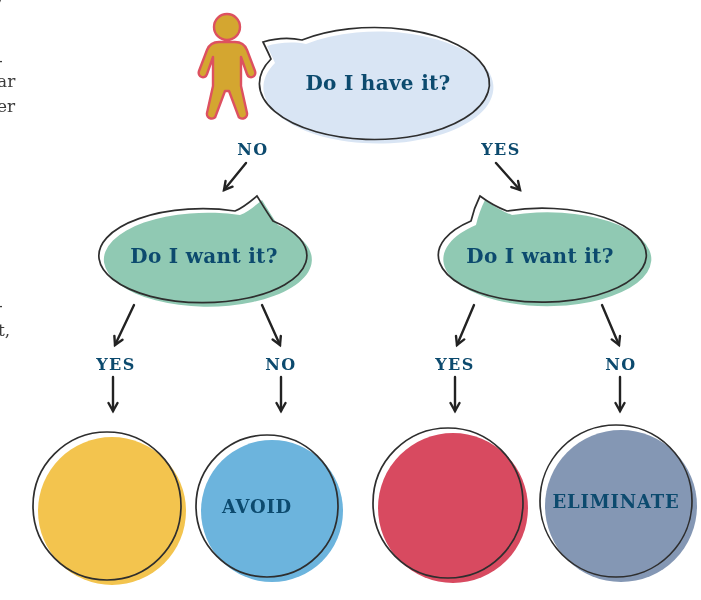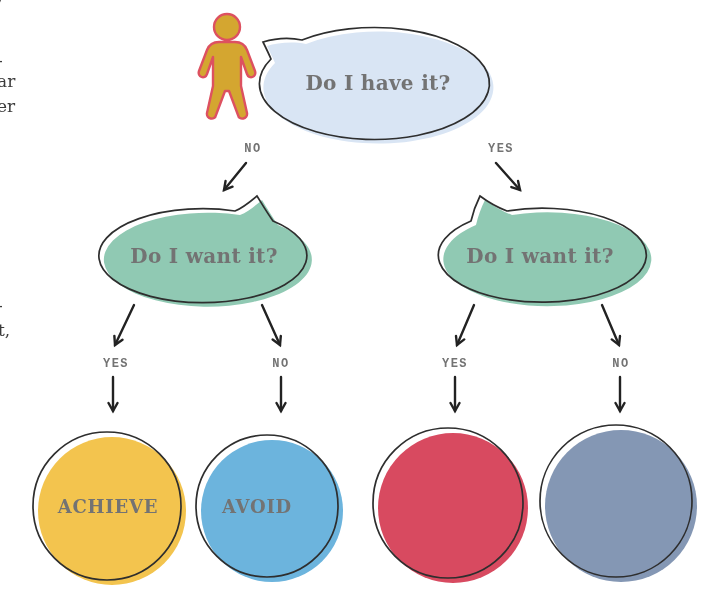--- a/index.html
+++ b/index.html
@@ -6,24 +6,24 @@
   .stage{
     position:relative;width:701px;height:600px;background:#ffffff;overflow:hidden;
     font-family:"DejaVu Serif","Liberation Serif",serif;
   }
   svg{position:absolute;left:0;top:0;}
   .outline{fill:none;stroke:#2e2e2e;stroke-width:1.7px;}
   .person-shape{stroke:#dd5160;stroke-width:2.4px;stroke-linejoin:round;}
   .shaft{stroke:#222222;stroke-width:2.4px;stroke-linecap:round;fill:none;}
   .lbl{
     position:absolute;transform:translate(-50%,-50%);
-    font-weight:bold;color:#737373;white-space:nowrap;
+    font-weight:bold;color:#0c4a6e;white-space:nowrap;
   }
   .q{font-size:20px;letter-spacing:0.3px;}
-  .yn{font-size:12px;letter-spacing:1.5px;font-family:Liberation Mono, monospace;}
+  .yn{font-size:16px;letter-spacing:1.5px;}
   .outcome{font-size:18px;letter-spacing:0.8px;}
   .frag{
     position:absolute;font-size:17px;color:#3c3c3c;white-space:pre;
     font-family:"DejaVu Serif","Liberation Serif",serif;
   }
 </style>
 </head>
 <body>
 
 <div class="stage">
@@ -93,22 +93,22 @@
   <div class="lbl yn" style="left:501px;top:149px">YES</div>
 
   <div class="lbl q" style="left:204px;top:256px">Do I want it?</div>
   <div class="lbl q" style="left:540px;top:256px">Do I want it?</div>
 
   <div class="lbl yn" style="left:116px;top:364px">YES</div>
   <div class="lbl yn" style="left:281px;top:364px">NO</div>
   <div class="lbl yn" style="left:455px;top:364px">YES</div>
   <div class="lbl yn" style="left:621px;top:364px">NO</div>
 
-  <div class="lbl outcome" style="left:108px;top:506px">ACHIEVE</div>
   <div class="lbl outcome" style="left:257px;top:506px">AVOID</div>
+  <div class="lbl outcome" style="left:616px;top:501px">ELIMINATE</div>
 
   <div class="frag" style="left:-6px;top:-12px">y</div>
   <div class="frag" style="left:-3px;top:50px">-</div>
   <div class="frag" style="left:-3px;top:71px">ar</div>
   <div class="frag" style="left:-3px;top:96px">er</div>
   <div class="frag" style="left:-3px;top:295px">-</div>
   <div class="frag" style="left:-2px;top:320px">t,</div>
 
 </div>
 

